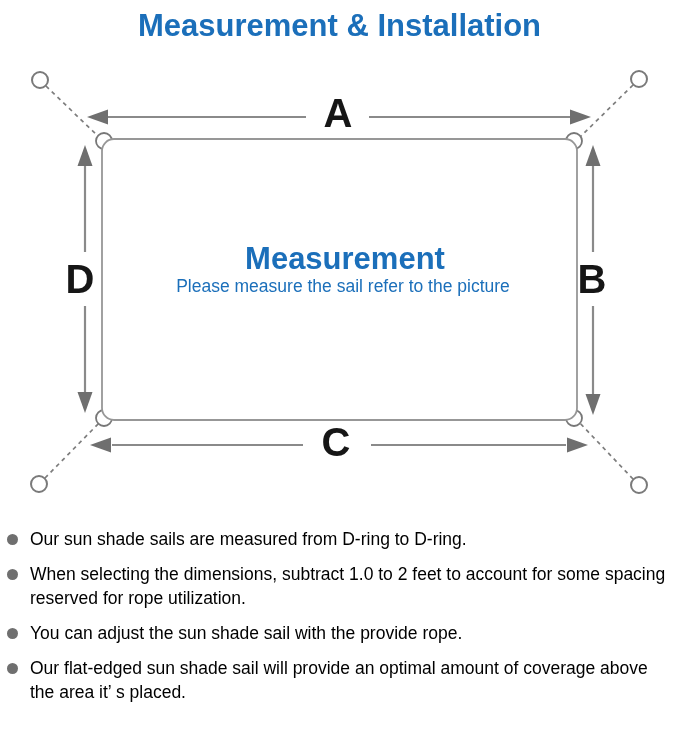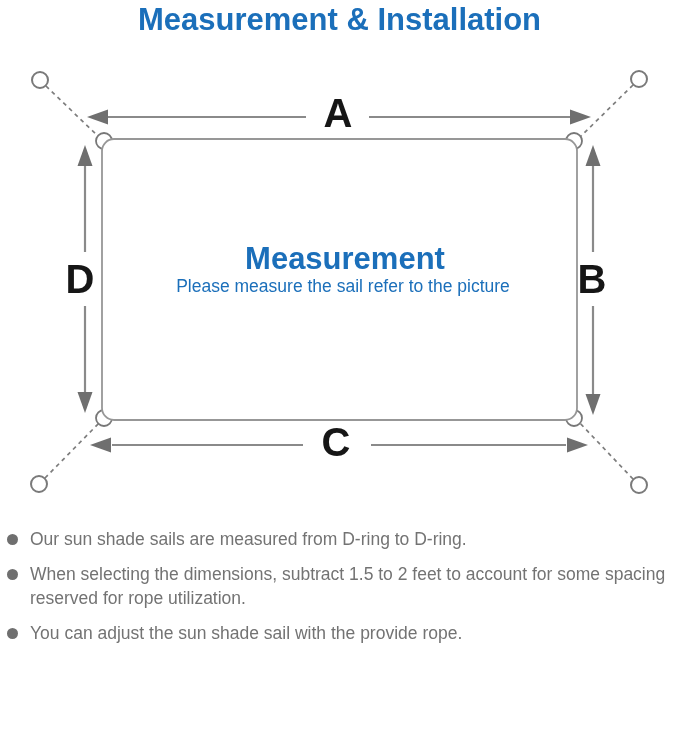--- a/index.html
+++ b/index.html
@@ -10,21 +10,21 @@
     background: #ffffff;
     font-family: "Liberation Sans", sans-serif;
     overflow: hidden;
   }
   .title {
     position: absolute;
     top: 0;
     left: 0;
     width: 679px;
     margin: 0;
-    padding-top: 2px;
+    padding-top: 8px;
     text-align: center;
     font-size: 31px;
     font-weight: bold;
     color: #1b6fba;
     letter-spacing: 0px;
   }
   .diagram-svg {
     position: absolute;
     top: 50px;
     left: 0;
@@ -54,21 +54,21 @@
     top: 527px;
     left: 7px;
     width: 666px;
   }
   .note-item {
     position: relative;
     padding-left: 23px;
     margin-bottom: 11px;
     font-size: 17.5px;
     line-height: 24px;
-    color: #737373;
+    color: #000000;
   }
   .note-dot {
     position: absolute;
     left: 0;
     top: 7px;
     width: 11px;
     height: 11px;
     border-radius: 50%;
     background: #6f6f6f;
   }
@@ -141,21 +141,25 @@
     </g>
   </svg>
 
   <div class="notes">
     <div class="note-item">
       <span class="note-dot"></span>
       <span>Our sun shade sails are measured from D-ring to D-ring.</span>
     </div>
     <div class="note-item">
       <span class="note-dot"></span>
-      <span>When selecting the dimensions, subtract 1.5 to 2 feet to account for some spacing reserved for rope utilization.</span>
+      <span>When selecting the dimensions, subtract 1.0 to 2 feet to account for some spacing reserved for rope utilization.</span>
     </div>
     <div class="note-item">
       <span class="note-dot"></span>
       <span>You can adjust the sun shade sail with the provide rope.</span>
+    </div>
+    <div class="note-item">
+      <span class="note-dot"></span>
+      <span>Our flat-edged sun shade sail will provide an optimal amount of coverage above the area it’ s placed.</span>
     </div>
   </div>
 
 </div>
 
 </body></html>

